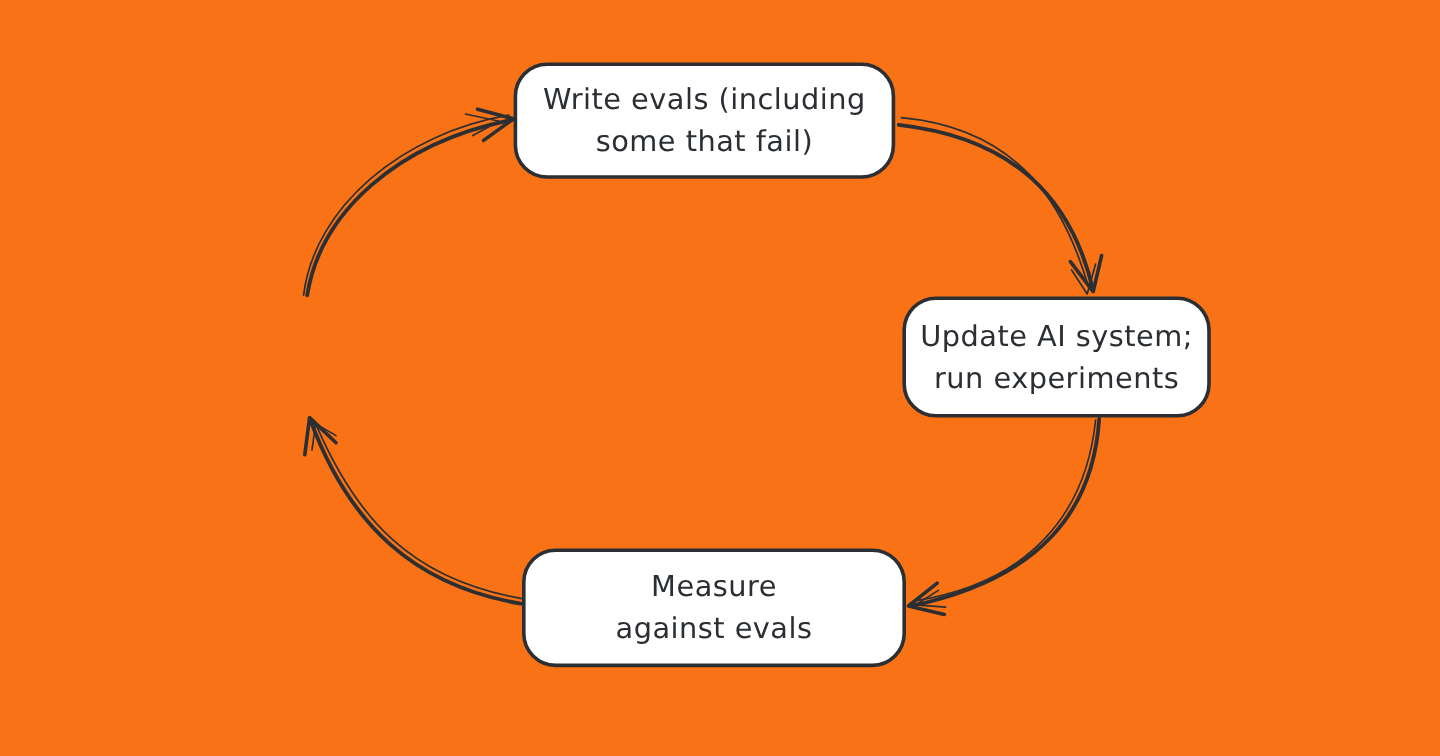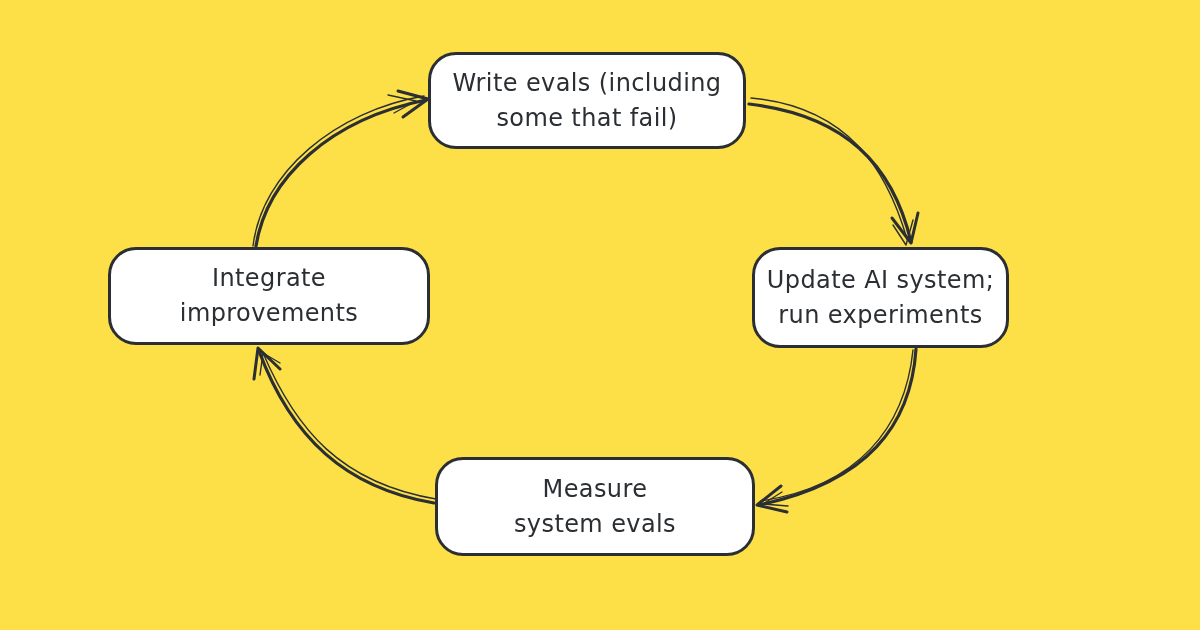--- a/index.html
+++ b/index.html
@@ -4,21 +4,21 @@
 <style>
   html, body {
     margin: 0;
     padding: 0;
     background: #ffffff;
   }
   .canvas {
     position: relative;
     width: 1200px;
     height: 630px;
-    background: #fde047;
+    background: #f97316;
     overflow: hidden;
     font-family: "DejaVu Sans", sans-serif;
   }
   .edges-layer {
     position: absolute;
     left: 0;
     top: 0;
     width: 1200px;
     height: 630px;
   }
@@ -96,21 +96,17 @@
 some that fail)</span>
   </div>
 
   <div class="node node-right">
     <span class="node-label">Update AI system;
 run experiments</span>
   </div>
 
   <div class="node node-bottom">
     <span class="node-label">Measure
-system evals</span>
+against evals</span>
   </div>
 
-  <div class="node node-left">
-    <span class="node-label">Integrate
-improvements</span>
-  </div>
 
 </div>
 
 </body></html>

